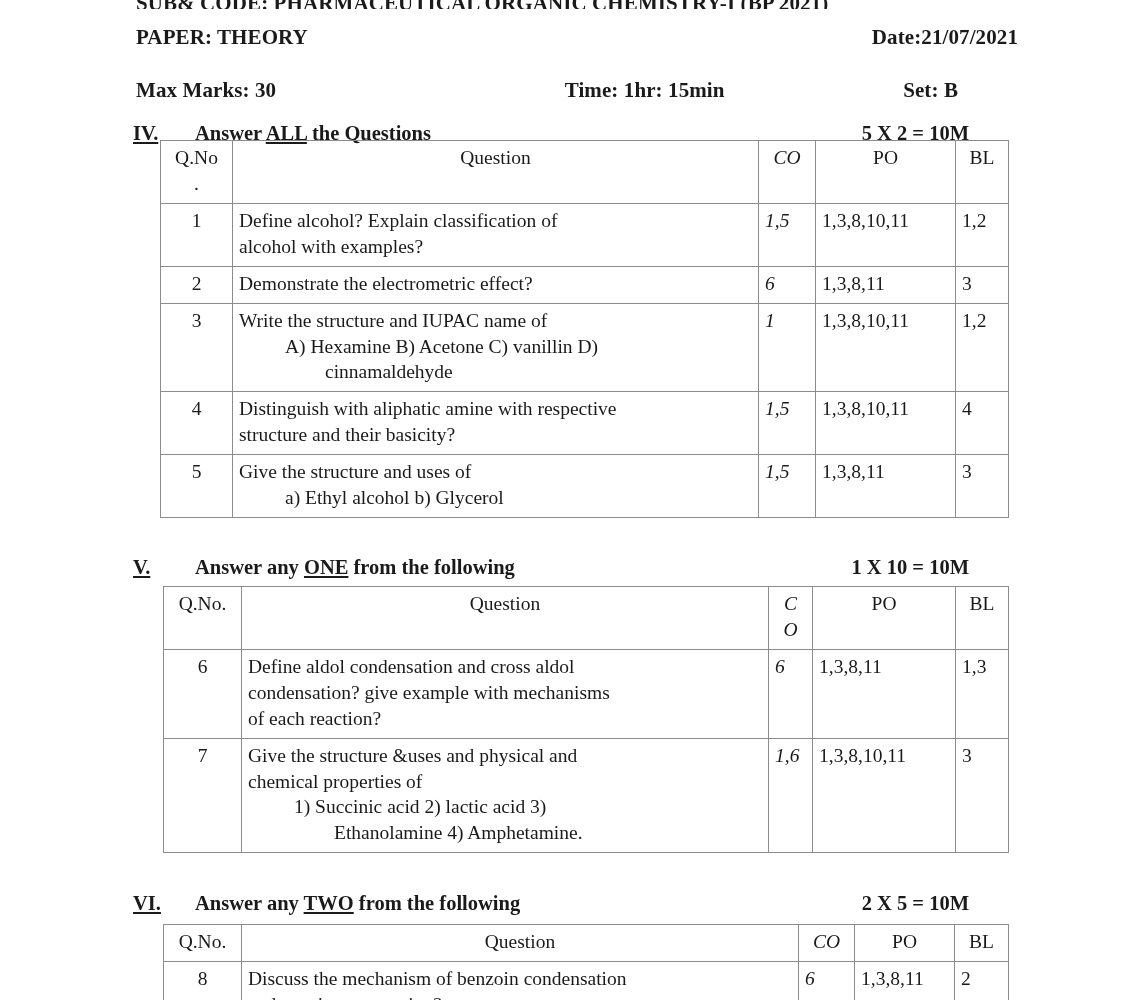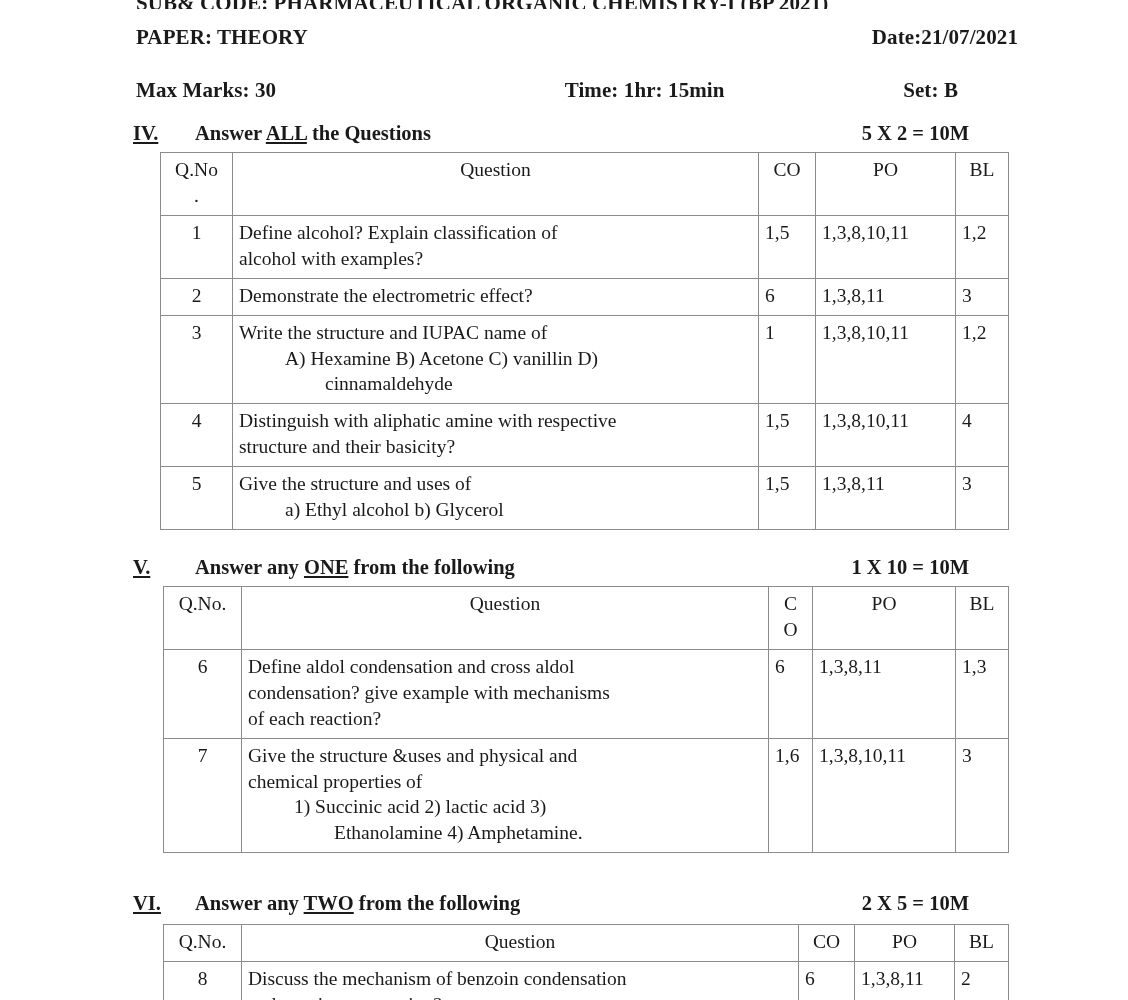--- a/index.html
+++ b/index.html
@@ -82,30 +82,30 @@
     border: 1px solid #8c8c8c;
     vertical-align: top;
     padding: 4px 6px 6px 6px;
     font-weight: normal;
   }
   table.qtable th {
     text-align: center;
     vertical-align: top;
   }
   td.c-no, th.c-no { text-align: center; }
-  td.c-co, th.c-co { text-align: left; }
+  td.c-co, th.c-co { text-align: left; font-style: italic; }
   td.c-po, th.c-po { text-align: left; }
   td.c-bl, th.c-bl { text-align: left; }
   th.c-q { text-align: center; }
   .indent1 { padding-left: 46px; display: block; }
   .indent2 { padding-left: 86px; display: block; }
   .nowrap-cell { white-space: nowrap; }
 
   
-  #table-section-4 { left: 160px; top: 152px; width: 848px; }
+  #table-section-4 { left: 160px; top: 140px; width: 848px; }
   #table-section-4 col.w-no { width: 72px; }
   #table-section-4 col.w-q  { width: 526px; }
   #table-section-4 col.w-co { width: 57px; }
   #table-section-4 col.w-po { width: 140px; }
   #table-section-4 col.w-bl { width: 53px; }
 
   
   #table-section-5 { left: 163px; top: 586px; width: 845px; }
   #table-section-5 col.w-no { width: 78px; }
   #table-section-5 col.w-q  { width: 527px; }

